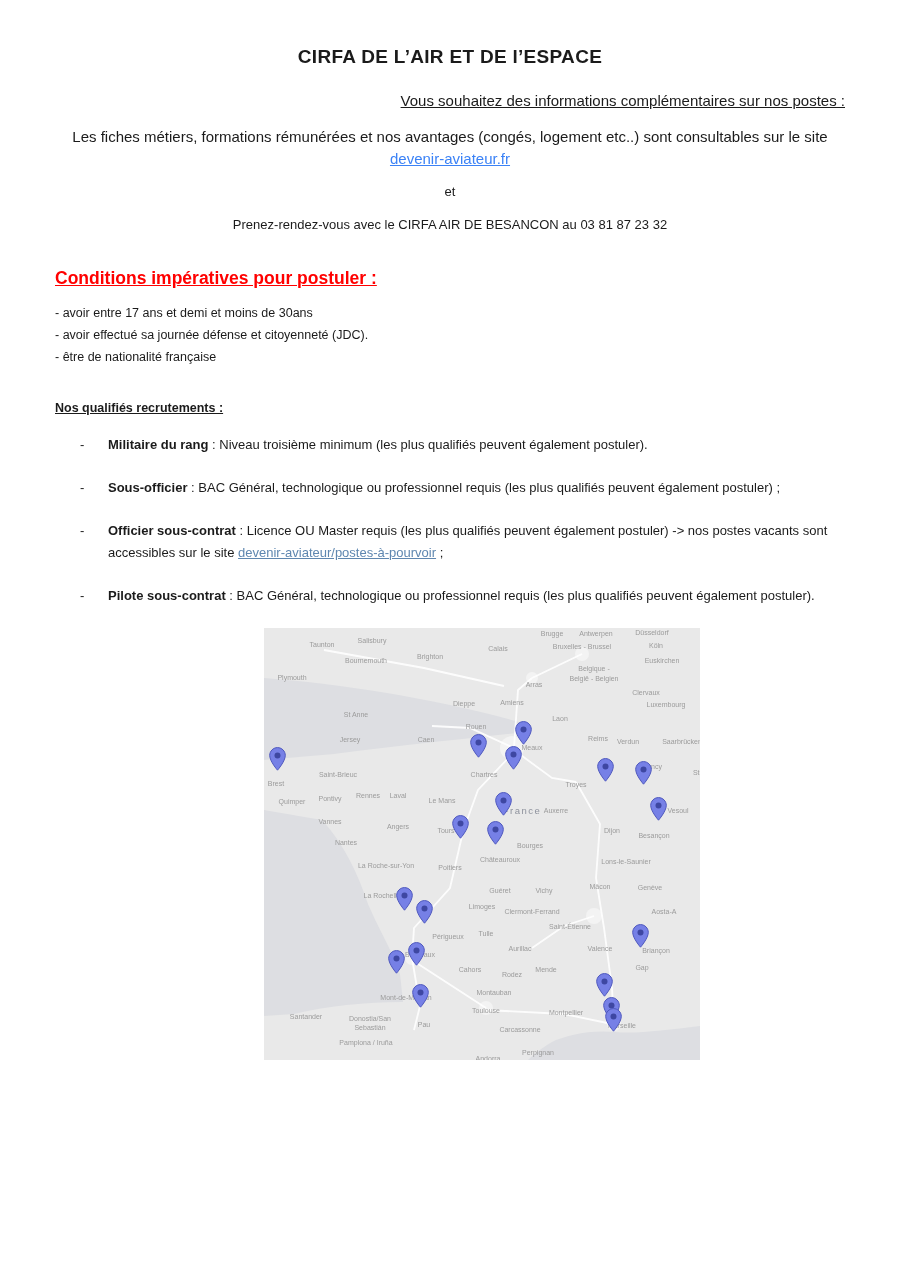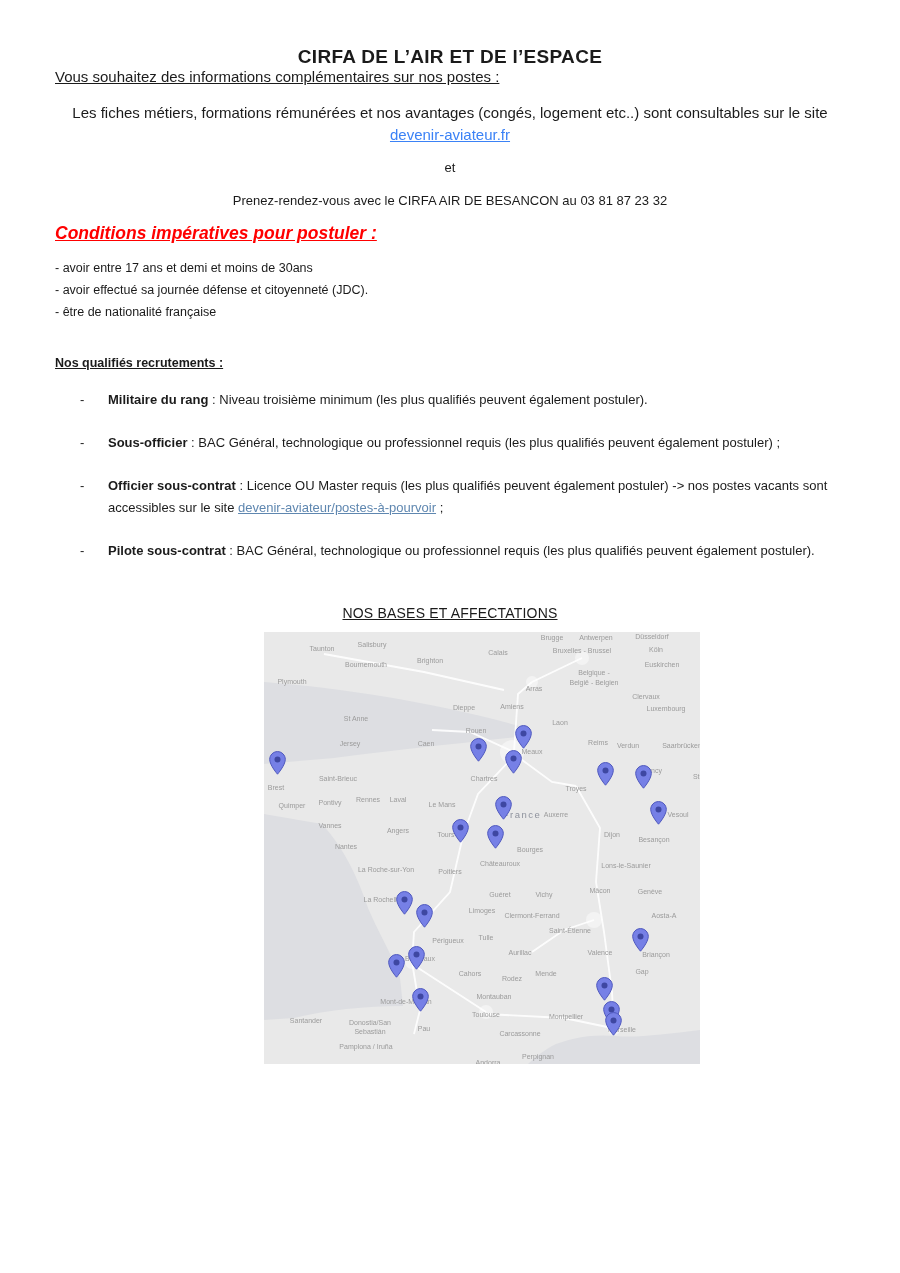--- a/index.html
+++ b/index.html
@@ -2,26 +2,26 @@
 <html><head>
 <meta charset="utf-8">
 <style>
   html,body{margin:0;padding:0;background:#ffffff;}
   .page{
     width:900px;height:1273px;background:#fff;position:relative;overflow:hidden;
     font-family:"Liberation Sans",sans-serif;color:#1b1b1b;
   }
   .content{padding:46px 55px 0 55px;}
   .title{font-size:19px;font-weight:bold;text-align:center;letter-spacing:.3px;}
-  .subtitle{font-size:15px;text-align:left;text-decoration:underline;}
+  .subtitle{margin-top:24px;font-size:15px;text-align:right;text-decoration:underline;}
   .para{margin:17px auto 0 auto;max-width:762px;font-size:15px;text-align:center;line-height:21.5px;}
   .link{text-decoration:underline;cursor:pointer;}
   .et{margin-top:15px;text-align:center;font-size:13px;}
   .rdv{margin-top:18px;text-align:center;font-size:13px;}
-  .red-heading{margin-top:15px;font-size:17.5px;font-weight:bold;text-decoration:underline;font-style:italic;}
+  .red-heading{margin-top:36px;font-size:17.5px;font-weight:bold;text-decoration:underline;}
   .conditions{margin-top:13px;font-size:12.5px;line-height:22px;}
   .recruit-heading{margin-top:33px;font-size:12.5px;font-weight:bold;text-decoration:underline;}
   .list{margin-top:19px;font-size:13px;}
   .li{display:flex;margin-bottom:21px;line-height:22px;}
   .li .dash{flex:none;width:28px;padding-left:25px;}
   .li .li-text{flex:1;padding-right:2px;}
   .map-heading{margin-top:43px;text-align:center;font-size:14px;text-decoration:underline;letter-spacing:.2px;}
   .map{
     position:relative;width:436px;height:432px;margin:11px 0 0 209px;
     background:#e9e9e9;overflow:hidden;
@@ -77,21 +77,20 @@
         <div class="li-text"><strong>Officier sous-contrat</strong><span> : Licence OU Master requis (les plus qualifiés peuvent également postuler) -&gt; nos postes vacants sont accessibles sur le site </span><span class="link" style="color: rgb(95, 135, 176);">devenir-aviateur/postes-à-pourvoir</span><span> ;</span></div>
       </div>
 
       <div class="li">
         <span class="dash">-</span>
         <div class="li-text"><strong>Pilote sous-contrat</strong><span> : BAC Général, technologique ou professionnel requis (les plus qualifiés peuvent également postuler).</span></div>
       </div>
 
     </div>
 
-    <div class="map-heading">NOS BASES ET AFFECTATIONS</div>
 
     <div class="map">
       <svg class="map-bg" width="436" height="432" viewBox="0 0 436 432" xmlns="http://www.w3.org/2000/svg">
         <rect x="0" y="0" width="436" height="432" fill="#e9e9e9"></rect>
 
         <circle cx="248" cy="120" r="12" fill="#f3f3f3"></circle>
         <circle cx="330" cy="288" r="8" fill="#f3f3f3"></circle>
         <circle cx="350" cy="396" r="7" fill="#f3f3f3"></circle>
         <circle cx="222" cy="380" r="7" fill="#f3f3f3"></circle>
         <circle cx="148" cy="330" r="7" fill="#f3f3f3"></circle>

